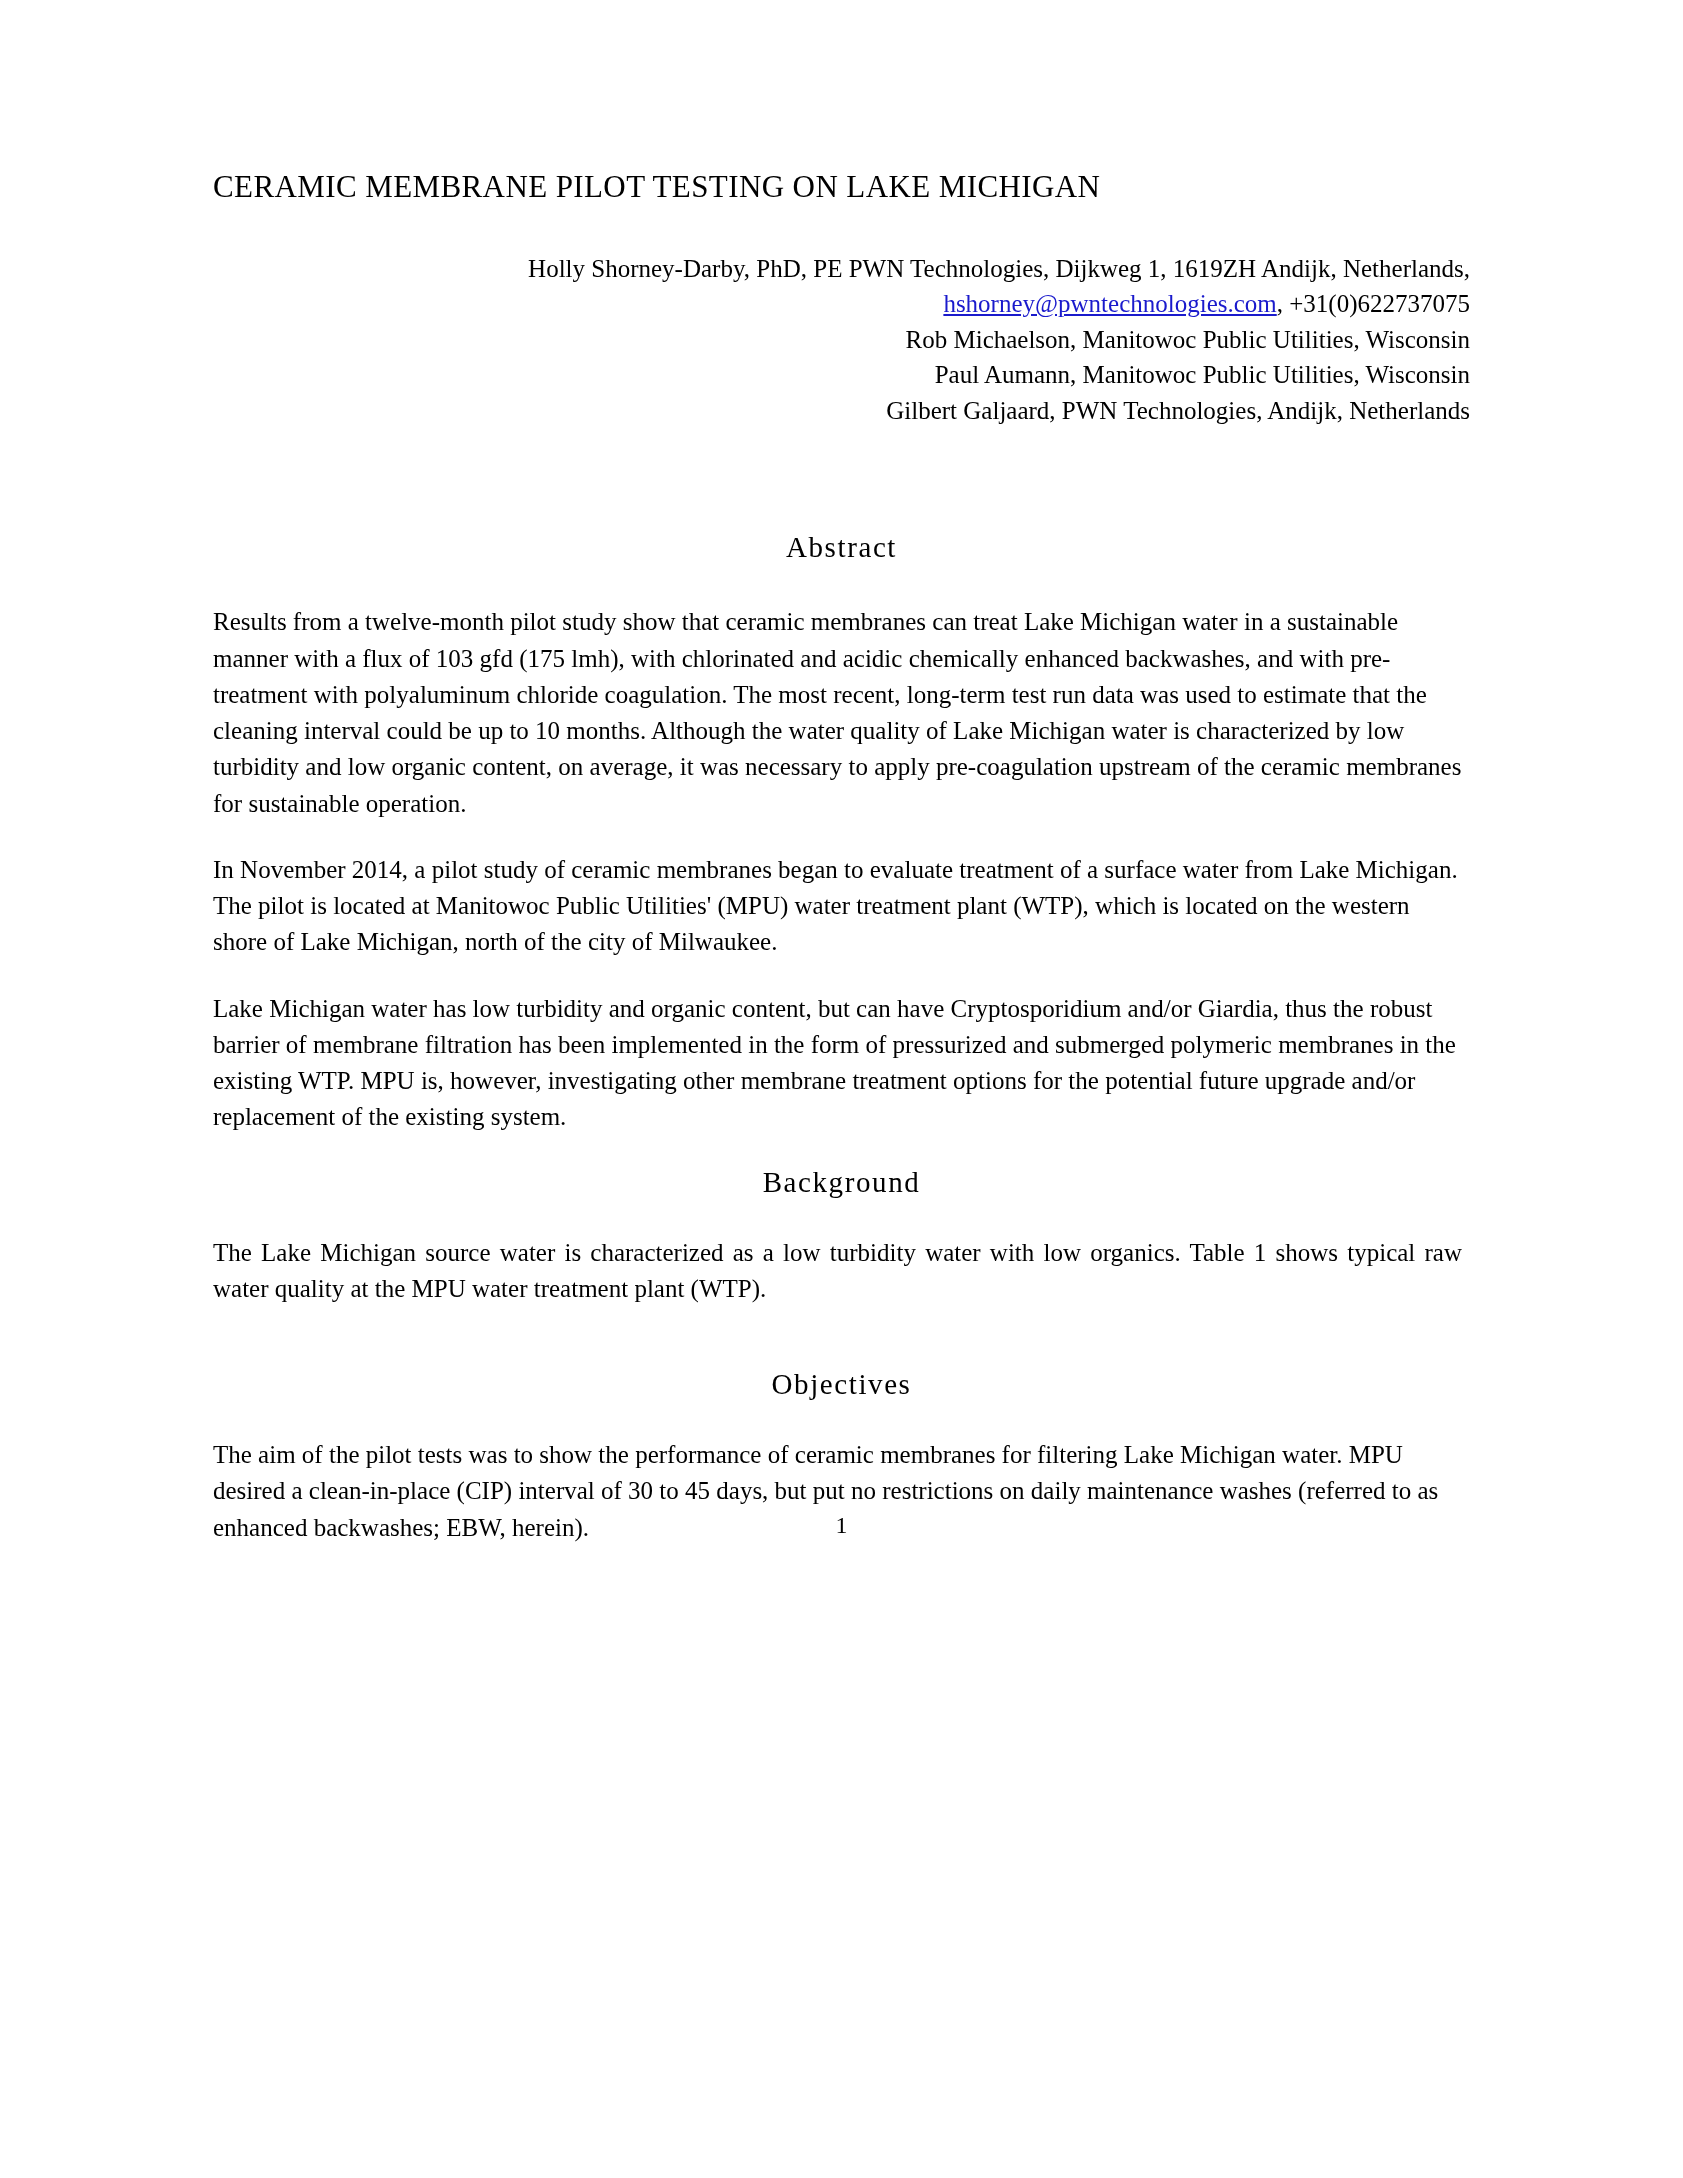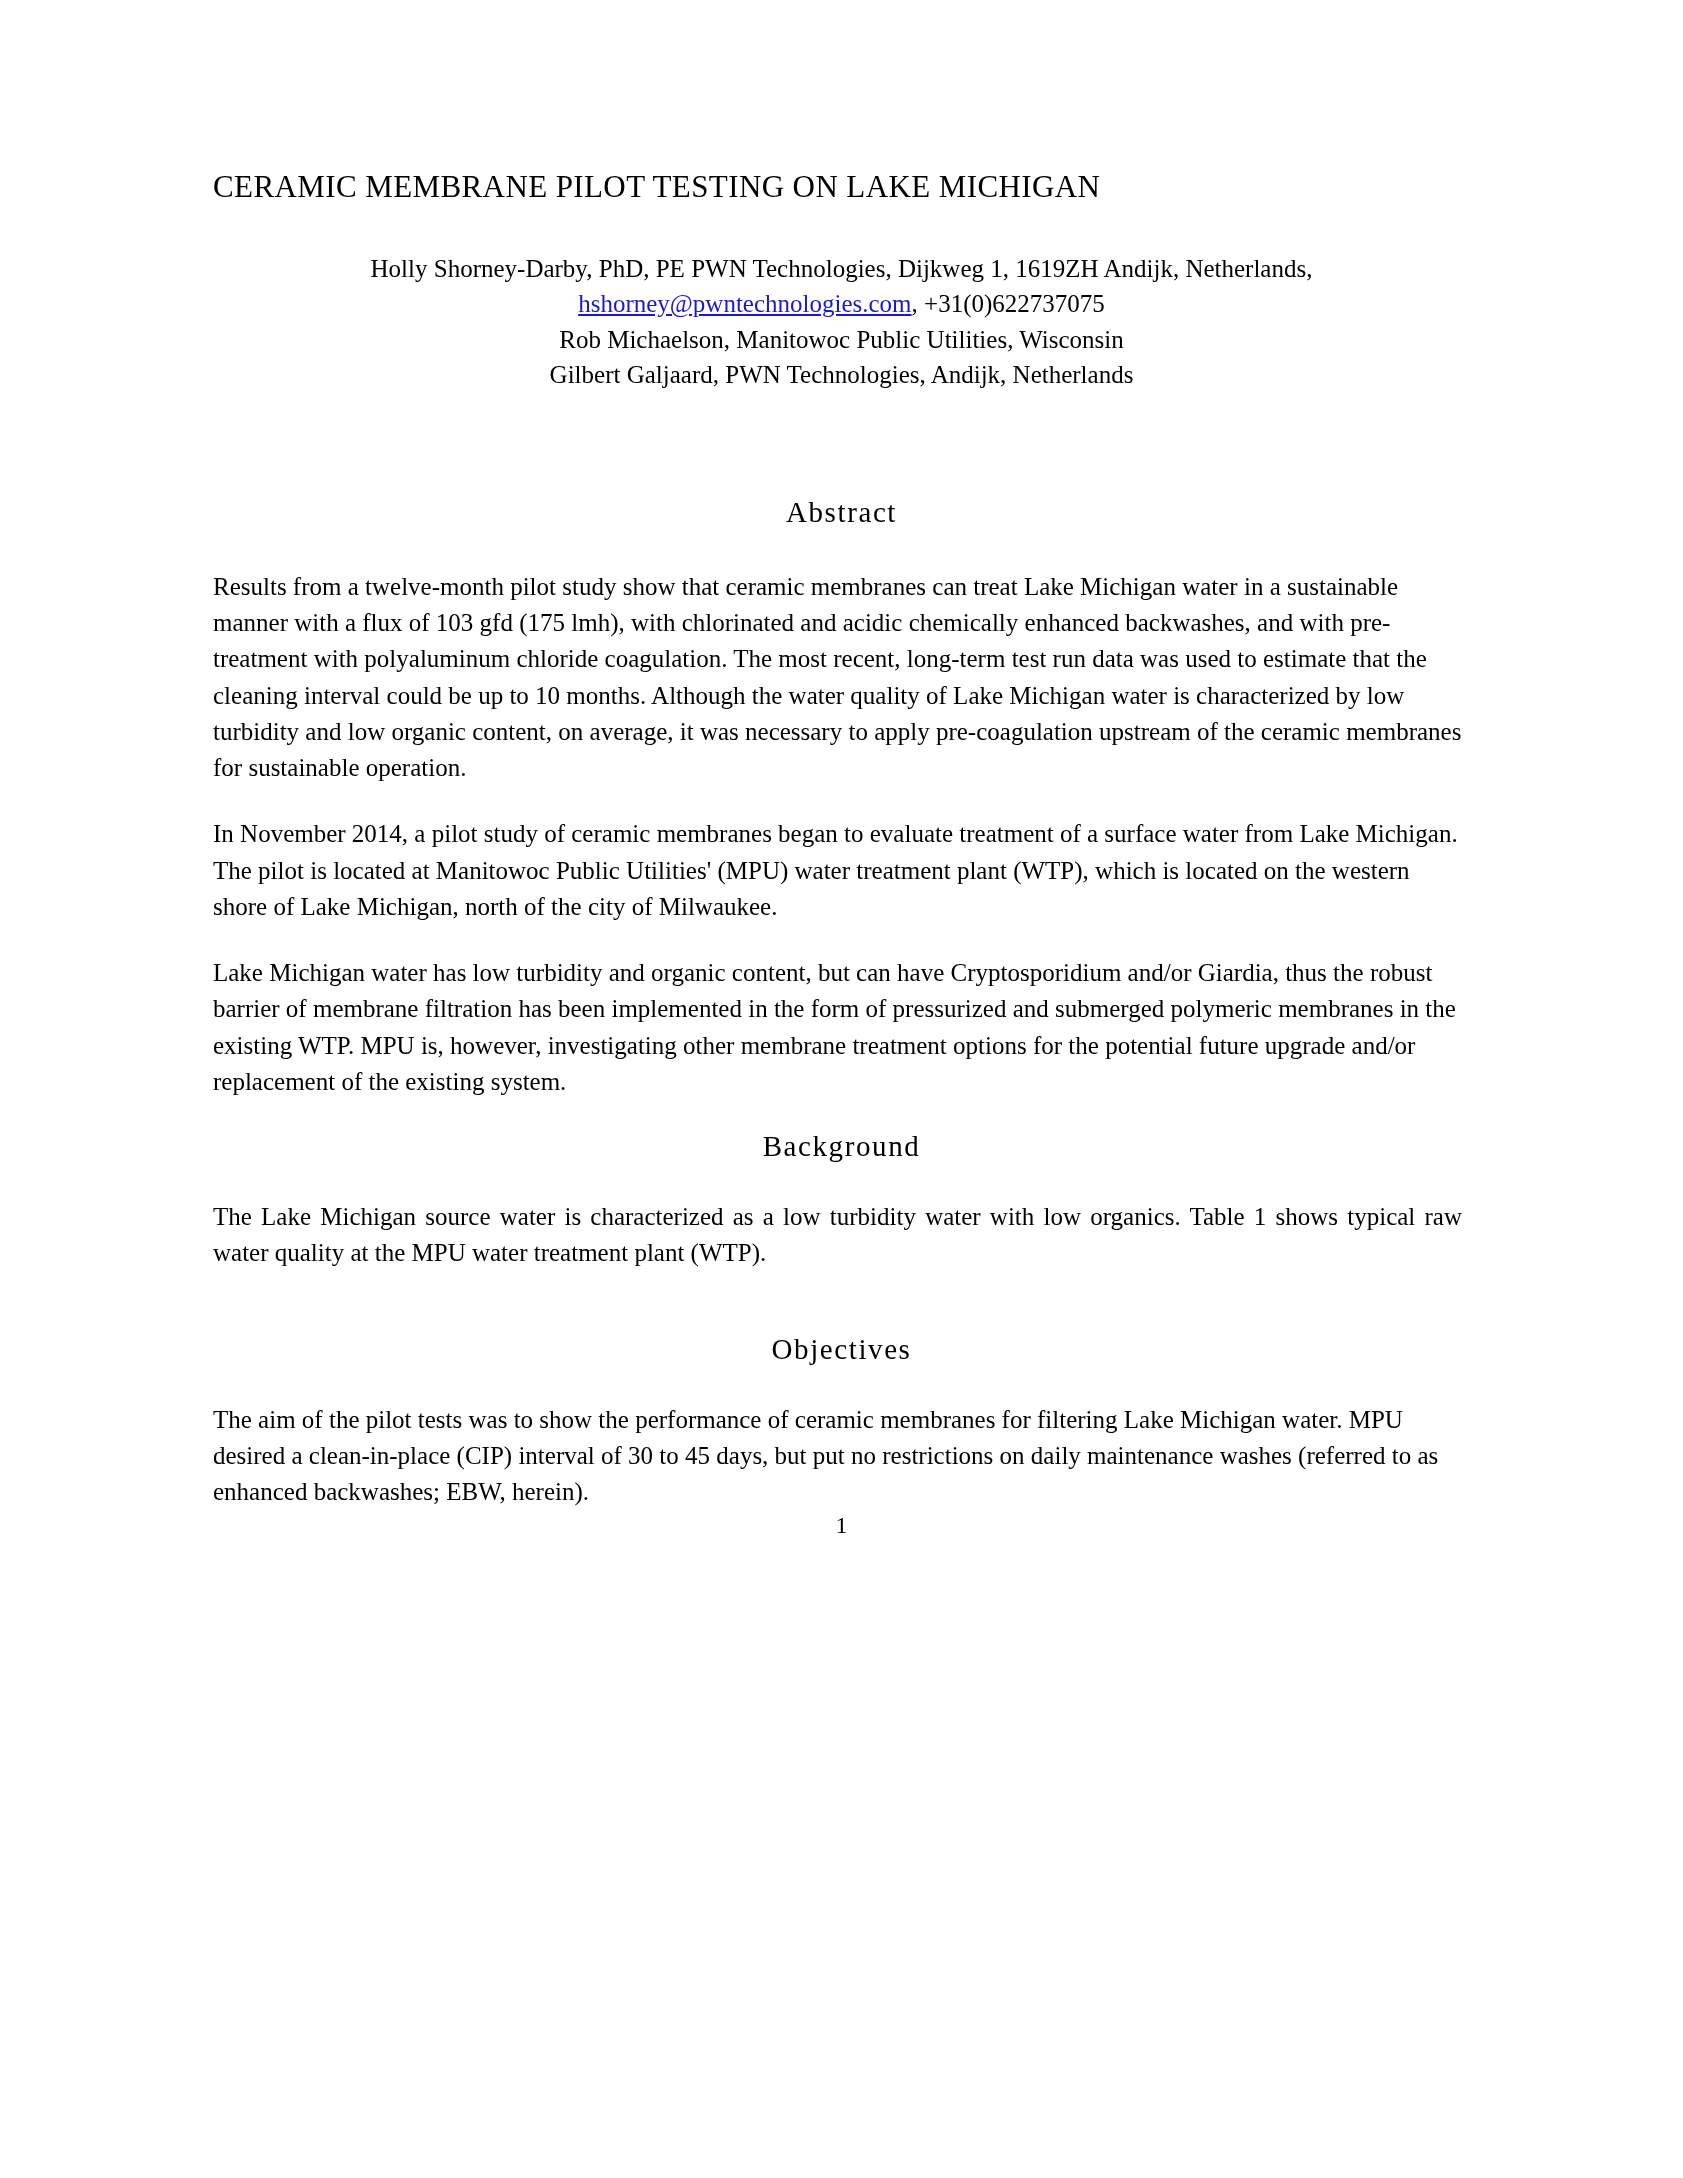--- a/index.html
+++ b/index.html
@@ -24,21 +24,21 @@
   }
   .title {
     font-size: 31px;
     letter-spacing: 0.4px;
     text-align: left;
     margin: 0 0 44px 0;
     font-weight: normal;
     line-height: 1.25;
   }
   .authors {
-    text-align: center;
+    text-align: right;
     font-size: 25px;
     line-height: 1.42;
     margin: 0 0 0 0;
   }
   .authors .line {
     white-space: normal;
   }
   a.email {
     color: #1a1acc;
     text-decoration: underline;
@@ -79,20 +79,21 @@
 <body>
 
 <div class="page">
 
   <h1 class="title">CERAMIC MEMBRANE PILOT TESTING ON LAKE MICHIGAN</h1>
 
   <div class="authors">
     <div class="line">Holly Shorney-Darby, PhD, PE PWN Technologies, Dijkweg 1, 1619ZH Andijk, Netherlands,</div>
     <div class="line"><a class="email" href="#">hshorney@pwntechnologies.com</a><span>, +31(0)622737075</span></div>
     <div class="line">Rob Michaelson, Manitowoc Public Utilities, Wisconsin</div>
+    <div class="line">Paul Aumann, Manitowoc Public Utilities, Wisconsin</div>
     <div class="line">Gilbert Galjaard, PWN Technologies, Andijk, Netherlands</div>
   </div>
 
   <h2 class="section-heading sec-abstract">Abstract</h2>
   <p class="body-text">Results from a twelve-month pilot study show that ceramic membranes can treat Lake Michigan water in a sustainable manner with a flux of 103 gfd (175 lmh), with chlorinated and acidic chemically enhanced backwashes, and with pre-treatment with polyaluminum chloride coagulation.  The most recent, long-term test run data was used to estimate that the cleaning interval could be up to 10 months. Although the water quality of Lake Michigan water is characterized by low turbidity and low organic content, on average, it was necessary to apply pre-coagulation upstream of the ceramic membranes for sustainable operation.</p>
 
   <p class="body-text">In November 2014, a pilot study of ceramic membranes began to evaluate treatment of a surface water from Lake Michigan. The pilot is located at Manitowoc Public Utilities' (MPU) water treatment plant (WTP), which is located on the western shore of Lake Michigan, north of the city of Milwaukee.</p>
   <p class="body-text">Lake Michigan water has low turbidity and organic content, but can have Cryptosporidium and/or Giardia, thus the robust barrier of membrane filtration has been implemented in the form of pressurized and submerged polymeric membranes in the existing WTP.  MPU is, however, investigating other membrane treatment options for the potential future upgrade and/or replacement of the existing system.</p>
 
   <h2 class="section-heading sec-background">Background</h2>

